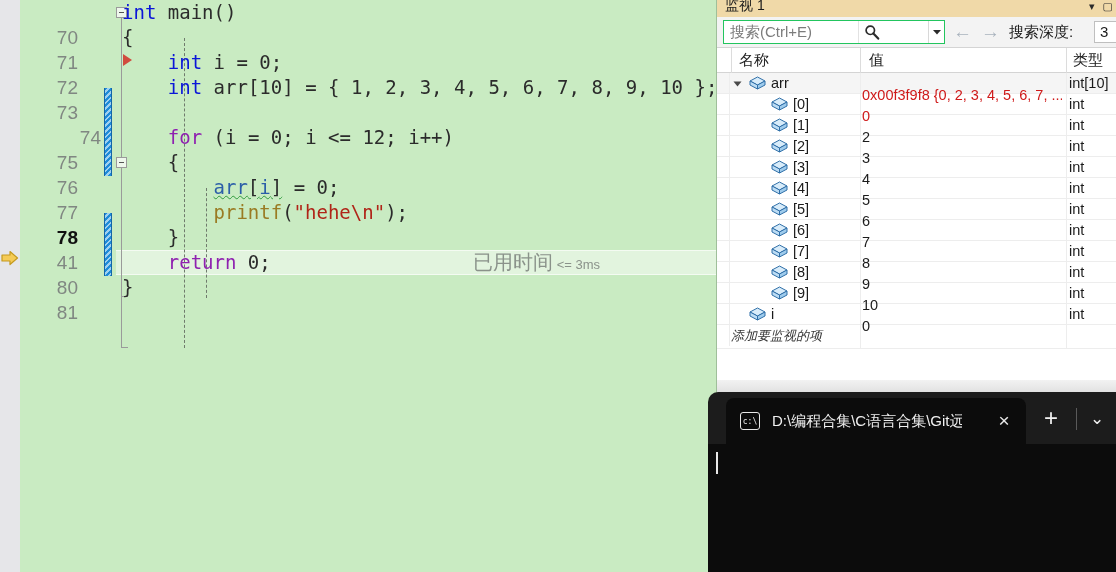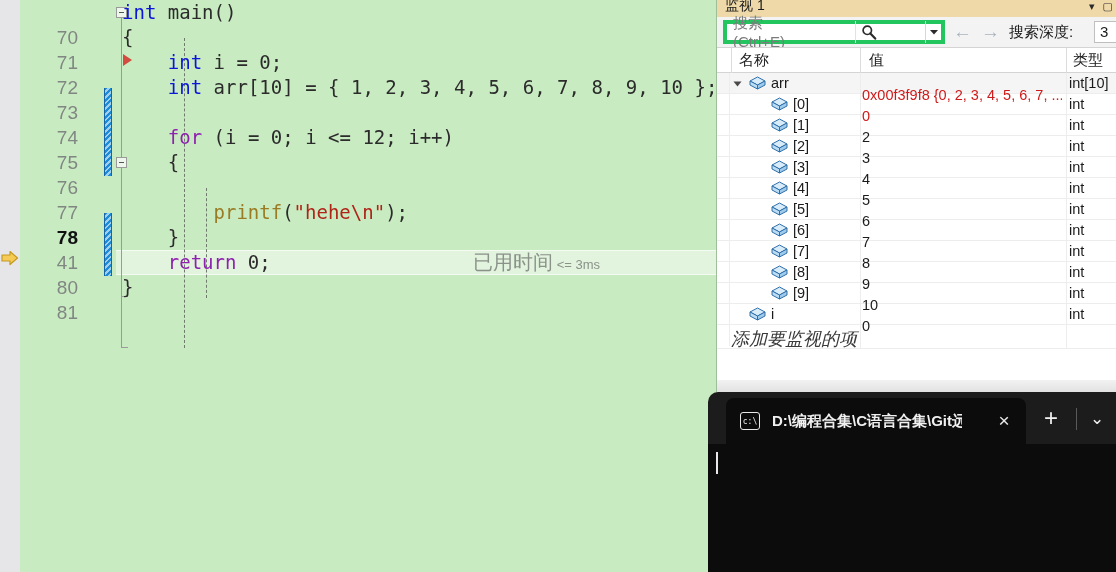--- a/index.html
+++ b/index.html
@@ -108,21 +108,21 @@
   #watch-tab-controls {
     position: absolute; right: 4px; top: 0px; font-size: 11px; color: #2b2b2b;
     display: flex; gap: 8px; align-items: center;
   }
   #watch-toolbar {
     position: absolute; left: 0; top: 17px; width: 400px; height: 30px;
     background: #f3f3f3; display: flex; align-items: center;
   }
   #search-box {
     position: absolute; left: 6px; top: 3px; width: 222px; height: 24px;
-    background: #ffffff; border: 4px solid #22c55e; display: flex; align-items: center; gap: 44px;
+    background: #ffffff; border: 1px solid #22c55e; display: flex; align-items: center; gap: 44px;
   }
   #search-input-text {
     flex: 1; padding-left: 6px; color: #7c7c7c; font-size: 15px;
     font-family: "Liberation Sans", sans-serif;
   }
   #search-go {
     width: 26px; height: 22px; display: flex; align-items: center; justify-content: center;
     border-left: 1px solid #e2e2e2;
   }
   #search-drop {
@@ -166,21 +166,21 @@
   .w-icon { position: absolute; top: 3px; }
   .w-name { position: absolute; top: 2px; }
   .w-val  { position: absolute; left: 145px; top: 14px; white-space: nowrap; overflow: hidden;
             width: 200px; }
   .w-val.changed { color: #cf1a1a; }
   .w-type { position: absolute; left: 352px; top: 2px; }
   .vsep1 { position: absolute; left: 143px; top: 0; width: 1px; height: 21px; background: #ededed; }
   .vsep2 { position: absolute; left: 349px; top: 0; width: 1px; height: 21px; background: #ededed; }
   .leftsep { position: absolute; left: 12px; top: 0; width: 1px; height: 21px; background: #ededed; }
   #add-watch-row {
-    position: relative; height: 24px; font-size: 18px; color: #3a3a3a;
+    position: relative; height: 24px; font-size: 13px; color: #3a3a3a;
     font-style: italic; border-bottom: 1px solid #ededed;
   }
   #add-watch-row span { position: absolute; left: 14px; top: 2px; }
   #watch-bottom-fill {
     position: absolute; left: 0; top: 365px; width: 400px; height: 27px; background: #ffffff;
   }
   #watch-bottom-bar {
     position: absolute; left: 0; top: 380px; width: 400px; height: 12px;
     background: linear-gradient(#f2f2f2,#e2e2e2);
   }
@@ -198,21 +198,21 @@
     background: #0c0c0c; border-radius: 8px 8px 0 0;
     display: flex; align-items: center;
   }
   #term-tab-icon {
     margin-left: 14px; width: 20px; height: 18px;
     border: 1.6px solid #e8e8e8; border-radius: 3px;
     font-family: "DejaVu Sans Mono", monospace; font-size: 8px; color: #e8e8e8;
     display: flex; align-items: center; justify-content: center;
   }
   #term-tab-title {
-    margin-left: 12px; color: #f0f0f0; font-size: 15px; font-weight: bold;
+    margin-left: 12px; color: #f0f0f0; font-size: 15px; font-weight: normal;
     white-space: nowrap; overflow: hidden; width: 190px;
   }
   #term-tab-close {
     position: absolute; right: 12px; top: 13px; width: 20px; height: 20px;
     color: #e8e8e8; font-size: 19px; line-height: 19px; text-align: center;
   }
   #term-new {
     position: absolute; left: 330px; top: 14px; width: 26px; height: 26px;
     color: #f0f0f0; font-size: 24px; line-height: 24px; text-align: center;
   }
@@ -273,34 +273,35 @@
         <span class="ctext"><span class="punct">{</span></span>
       </div>
       <div class="code-line" style="top:50px;position:absolute;width:696px;">
         <span class="lnum">72</span>
         <span class="ctext">    <span class="kw">int</span> <span class="id">i</span> <span class="punct">=</span> <span class="num">0</span><span class="punct">;</span></span>
       </div>
       <div class="code-line" style="top:75px;position:absolute;width:696px;">
         <span class="lnum">73</span>
         <span class="ctext">    <span class="kw">int</span> <span class="id">arr</span><span class="punct">[</span><span class="num">10</span><span class="punct">]</span> <span class="punct">=</span> <span class="punct">{</span> <span class="num">1</span><span class="punct">,</span> <span class="num">2</span><span class="punct">,</span> <span class="num">3</span><span class="punct">,</span> <span class="num">4</span><span class="punct">,</span> <span class="num">5</span><span class="punct">,</span> <span class="num">6</span><span class="punct">,</span> <span class="num">7</span><span class="punct">,</span> <span class="num">8</span><span class="punct">,</span> <span class="num">9</span><span class="punct">,</span> <span class="num">10</span> <span class="punct">};</span></span>
       </div>
-      <div class="code-line" style="top:100px;position:absolute;width:696px;">
+      <div class="code-line" style="top:100px;position:absolute;width:696px;margin-left:23px;">
         <span class="lnum">74</span>
         <span class="ctext"></span>
       </div>
       <div class="code-line" style="top:125px;position:absolute;width:696px;">
         <span class="lnum">75</span>
         <span class="ctext">    <span class="kw2">for</span> <span class="punct">(</span><span class="id">i</span> <span class="punct">=</span> <span class="num">0</span><span class="punct">;</span> <span class="id">i</span> <span class="punct">&lt;=</span> <span class="num">12</span><span class="punct">;</span> <span class="id">i</span><span class="punct">++)</span></span>
       </div>
       <div class="code-line" style="top:150px;position:absolute;width:696px;">
         <span class="lnum">76</span>
         <span class="ctext">    <span class="punct">{</span></span>
       </div>
       <div class="code-line" style="top:175px;position:absolute;width:696px;">
         <span class="lnum">77</span>
+        <span class="ctext">        <span class="var squiggle">arr<span class="punct">[</span>i<span class="punct">]</span></span> <span class="punct">=</span> <span class="num">0</span><span class="punct">;</span></span>
       </div>
       <div class="code-line" style="top:200px;position:absolute;width:696px;">
         <span class="lnum current">78</span>
         <span class="ctext">        <span class="fn">printf</span><span class="punct">(</span><span class="str">"hehe</span><span class="esc">\n</span><span class="str">"</span><span class="punct">);</span></span>
       </div>
       <div class="code-line" style="top:225px;position:absolute;width:696px;">
         <span class="lnum">41</span>
         <span class="ctext">    <span class="punct">}</span></span>
       </div>
       <div class="code-line" style="top:250px;position:absolute;width:696px;">

